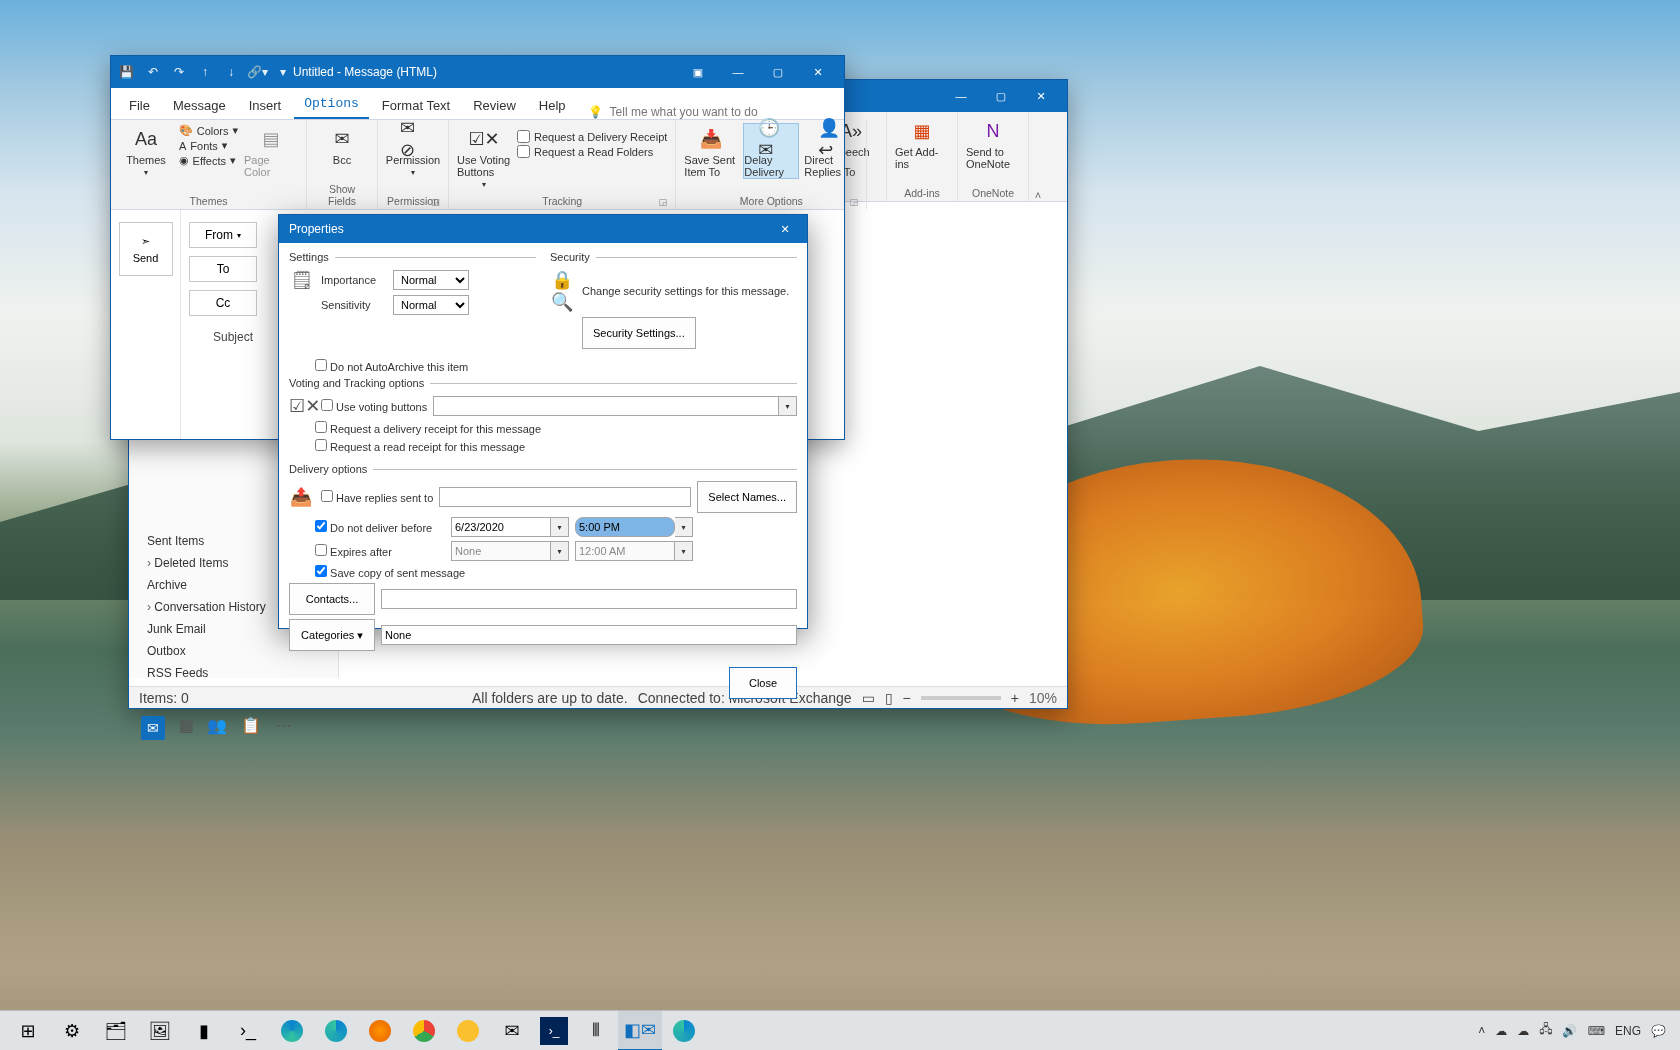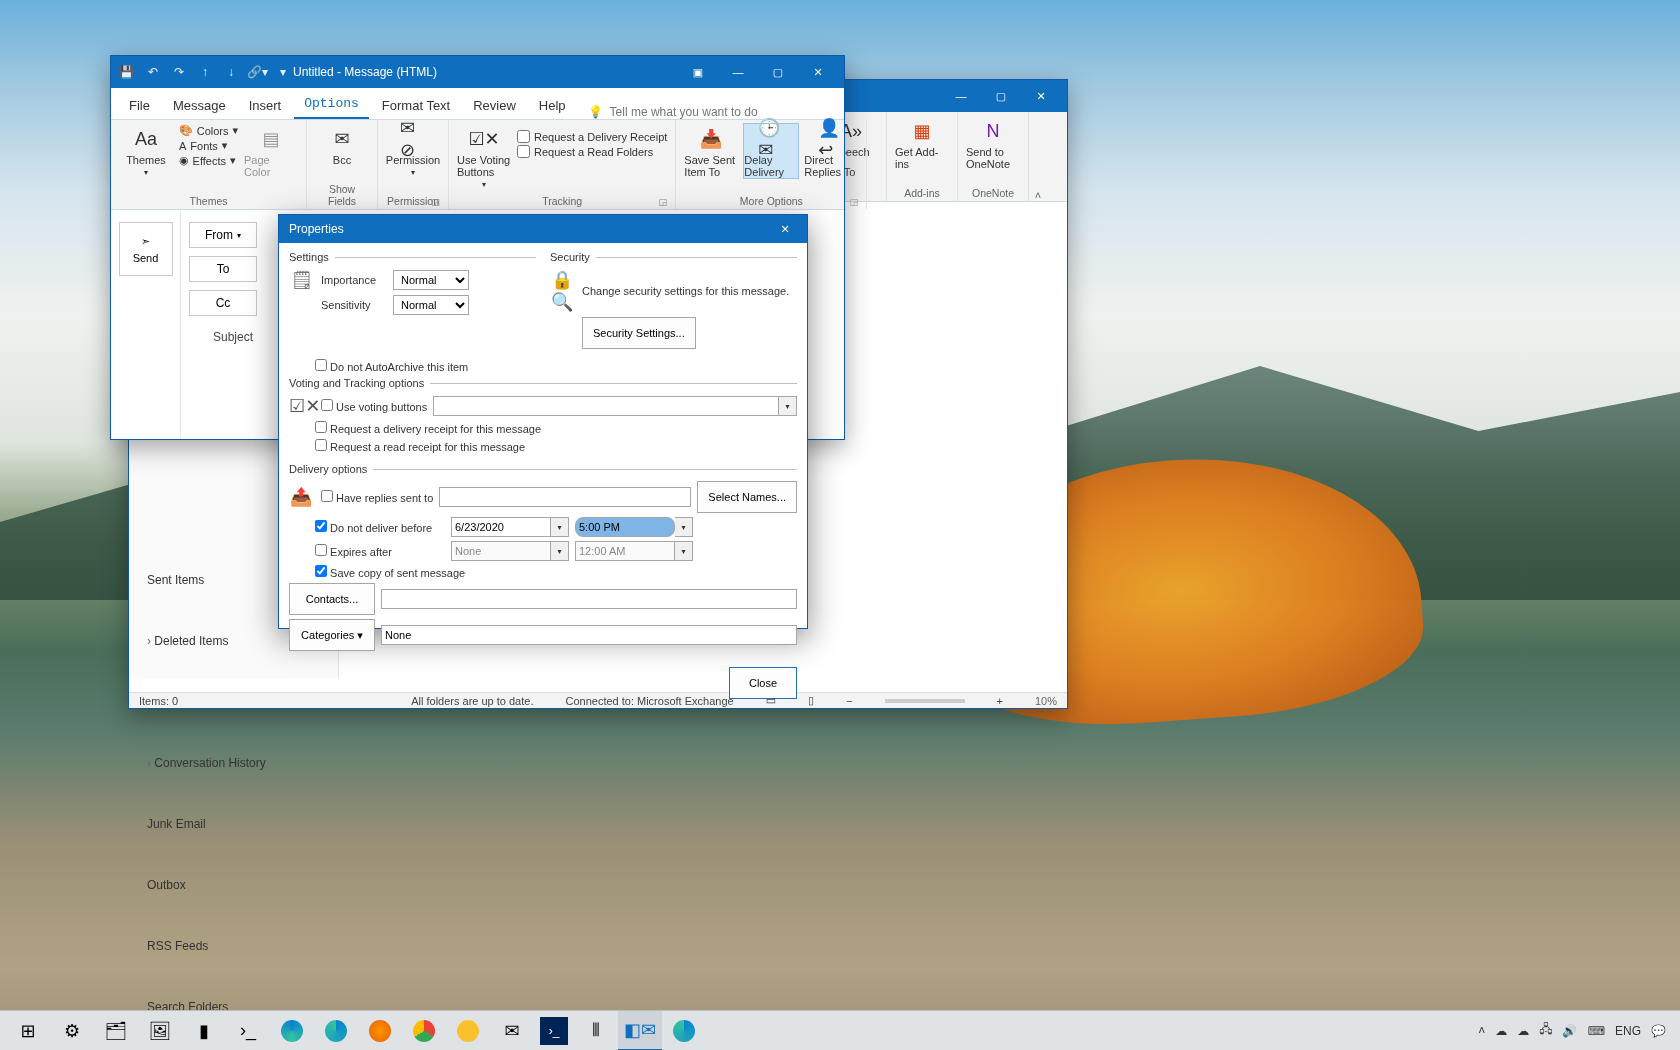--- a/index.html
+++ b/index.html
@@ -54,25 +54,25 @@
 .sendbtn { width:54px; height:54px; border:1px solid #c8c8c8; background:#fff; display:flex; flex-direction:column; align-items:center; justify-content:center; font-size:11px; gap:4px; }
 .fields { flex:1; padding:8px 0 0 8px; }
 .fieldrow { display:flex; align-items:center; height:34px; gap:8px; }
 .pillbtn { width:68px; height:26px; border:1px solid #c8c8c8; background:#fff; font-size:12px; display:flex; align-items:center; justify-content:center; gap:4px; }
 .pillbtn .caret{ font-size:8px; }
 .subjrow .lbl{ width:68px; text-align:right; font-size:12px; color:#444; padding-right:4px;}
 
 
 .ol-body { position:absolute; left:0; right:0; top:140px; bottom:30px; display:flex; }
 .ol-nav { width:210px; border-right:1px solid #e3e3e3; background:#fafafa; padding-top:310px; display:flex; flex-direction:column; }
-.ol-nav .item{ padding:4px 10px 4px 18px; font-size:12px; color:#333;margin-top:39px; }
+.ol-nav .item{ padding:4px 10px 4px 18px; font-size:12px; color:#333; }
 .ol-nav .item.sub::before{content:"› "; color:#666;}
 .ol-iconbar{ margin-top:auto; display:flex; gap:14px; padding:10px 12px; font-size:16px; color:#555;}
 .ol-iconbar span.active{ color:#fff; background:#106ebe; padding:4px 6px; border-radius:2px; font-size:14px;}
-.ol-status{ position:absolute; left:0; right:0; bottom:0; height:16px; background:#f3f3f3; border-top:1px solid #ddd; display:flex; align-items:center; font-size:11px; color:#444; padding:0 10px; gap:32px;}
+.ol-status{ position:absolute; left:0; right:0; bottom:0; height:22px; background:#f3f3f3; border-top:1px solid #ddd; display:flex; align-items:center; font-size:14px; color:#444; padding:0 10px; gap:10px;}
 .ol-status .spacer{flex:1;}
 .ol-status .pct{ color:#666; }
 
 
 .win-props .titlebar{ height:28px; font-size:12px; justify-content:space-between; }
 .win-props .content{ padding:8px 10px; font-size:11px; color:#333; height:calc(100% - 28px); display:flex; flex-direction:column; position:relative;}
 fieldset.section{ border:none; border-top:1px solid #bfbfbf; margin-bottom:6px; padding-top:6px; position:relative;}
 fieldset.section > legend{ font-size:11px; color:#333; padding-right:6px; background:#fff;}
 .row{ display:flex; align-items:center; gap:6px; margin-bottom:4px; }
 .row .icon{ width:26px; text-align:center; font-size:18px; color:#555; }

